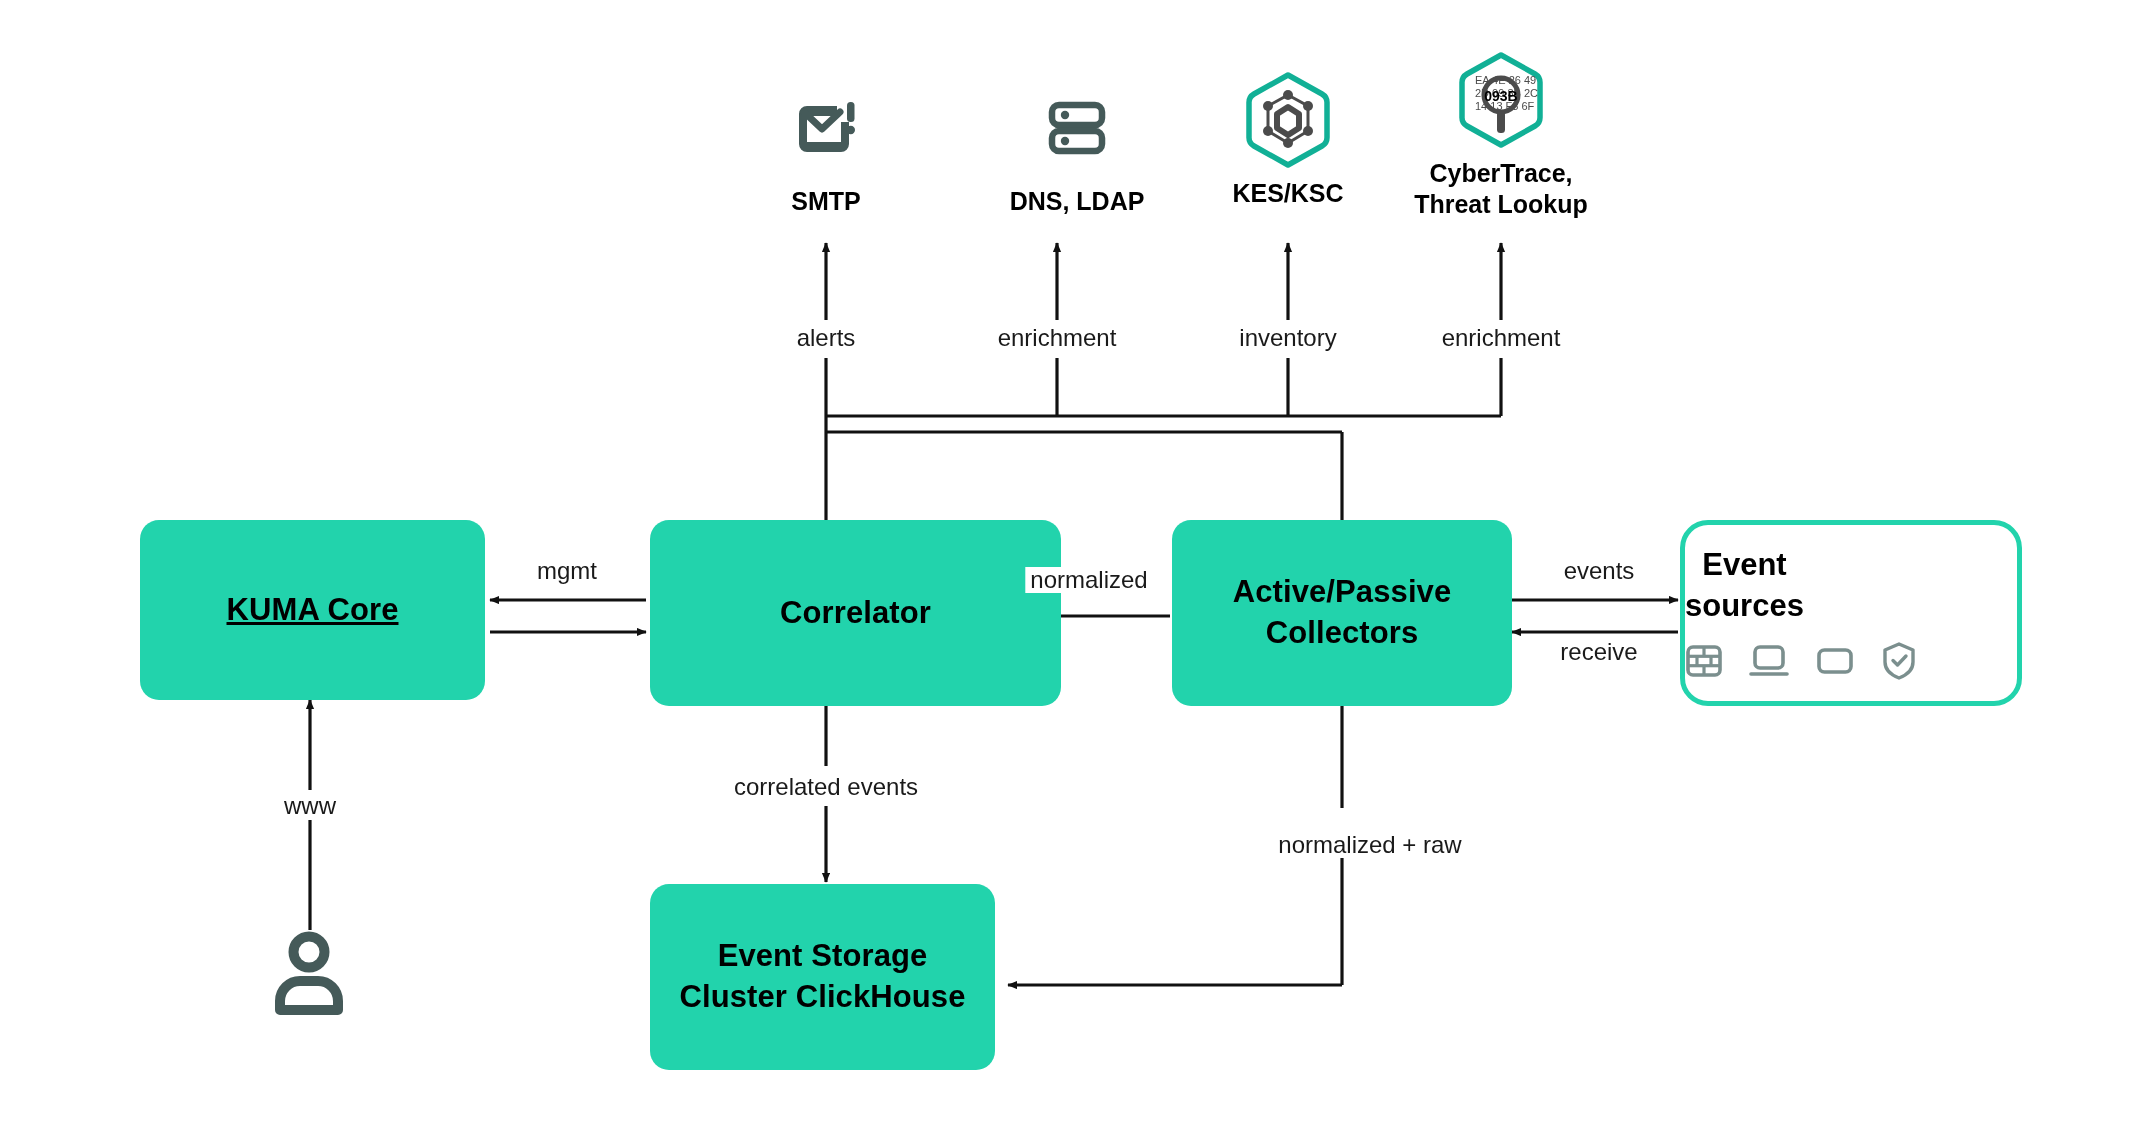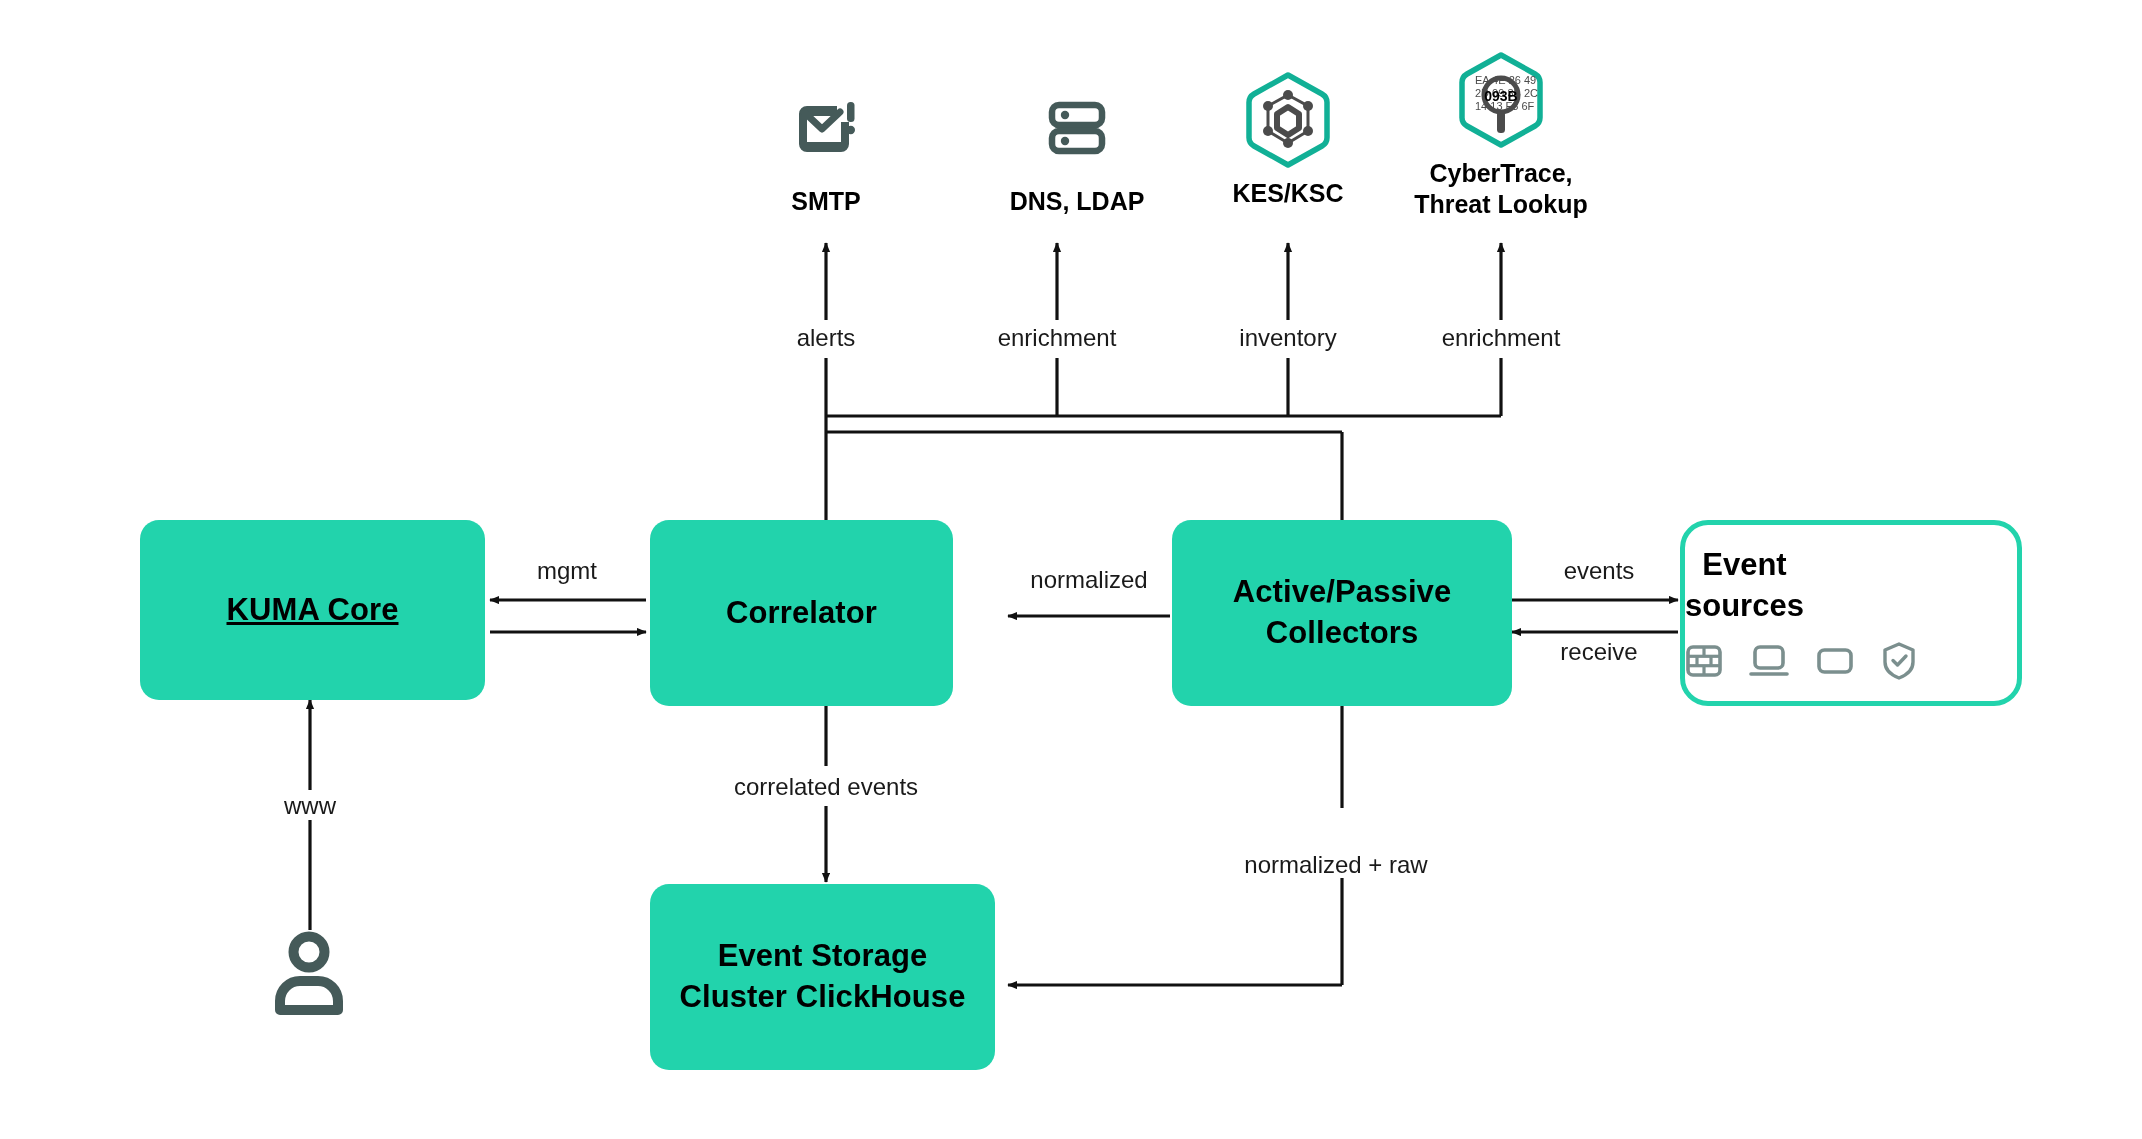--- a/index.html
+++ b/index.html
@@ -234,21 +234,21 @@
 
   <div class="edge-label center" style="left:826px; top:325px;">alerts</div>
   <div class="edge-label center" style="left:1057px; top:325px;">enrichment</div>
   <div class="edge-label center" style="left:1288px; top:325px;">inventory</div>
   <div class="edge-label center" style="left:1501px; top:325px;">enrichment</div>
 
   <div class="node" style="left:140px; top:520px; width:345px; height:180px;text-decoration:underline;">
     <div class="node-label">KUMA Core</div>
   </div>
 
-  <div class="node" style="left:650px; top:520px; width:303px; height:186px;justify-content:center;">
+  <div class="node" style="left:650px; top:520px; width:411px; height:186px;justify-content:center;">
     <div class="node-label">Correlator</div>
   </div>
 
   <div class="node" style="left:1172px; top:520px; width:340px; height:186px;">
     <div class="node-label">Active/Passive
 Collectors</div>
   </div>
 
   <div class="node" style="left:650px; top:884px; width:345px; height:186px;">
     <div class="node-label">Event Storage
@@ -293,21 +293,21 @@
   <div class="edge-label center" style="left:567px; top:558px;">mgmt</div>
 
   <div class="edge-label center" style="left:1089px; top:553px;margin-top:14px;">normalized</div>
 
   <div class="edge-label center" style="left:1599px; top:558px;">events</div>
 
   <div class="edge-label center" style="left:1599px; top:639px;">receive</div>
 
   <div class="edge-label center" style="left:826px; top:774px;">correlated events</div>
 
-  <div class="edge-label center" style="left:1336px; top:832px;margin-top:20px;">normalized + raw</div>
+  <div class="edge-label center" style="left:1370px; top:832px;">normalized + raw</div>
 
   <div class="edge-label center" style="left:310px; top:793px;">www</div>
 
   <div class="actor" style="left:268px; top:930px;">
     <span>
       <svg width="82" height="86" viewBox="0 0 82 86" xmlns="http://www.w3.org/2000/svg">
         <circle cx="41" cy="22" r="15.5" fill="none" stroke="#455a59" stroke-width="10"></circle>
         <path d="M12,80 v-9 a20,20 0 0 1 20,-20 h18 a20,20 0 0 1 20,20 v9 z" fill="none" stroke="#455a59" stroke-width="10" stroke-linejoin="round"></path>
       </svg>
     </span>

